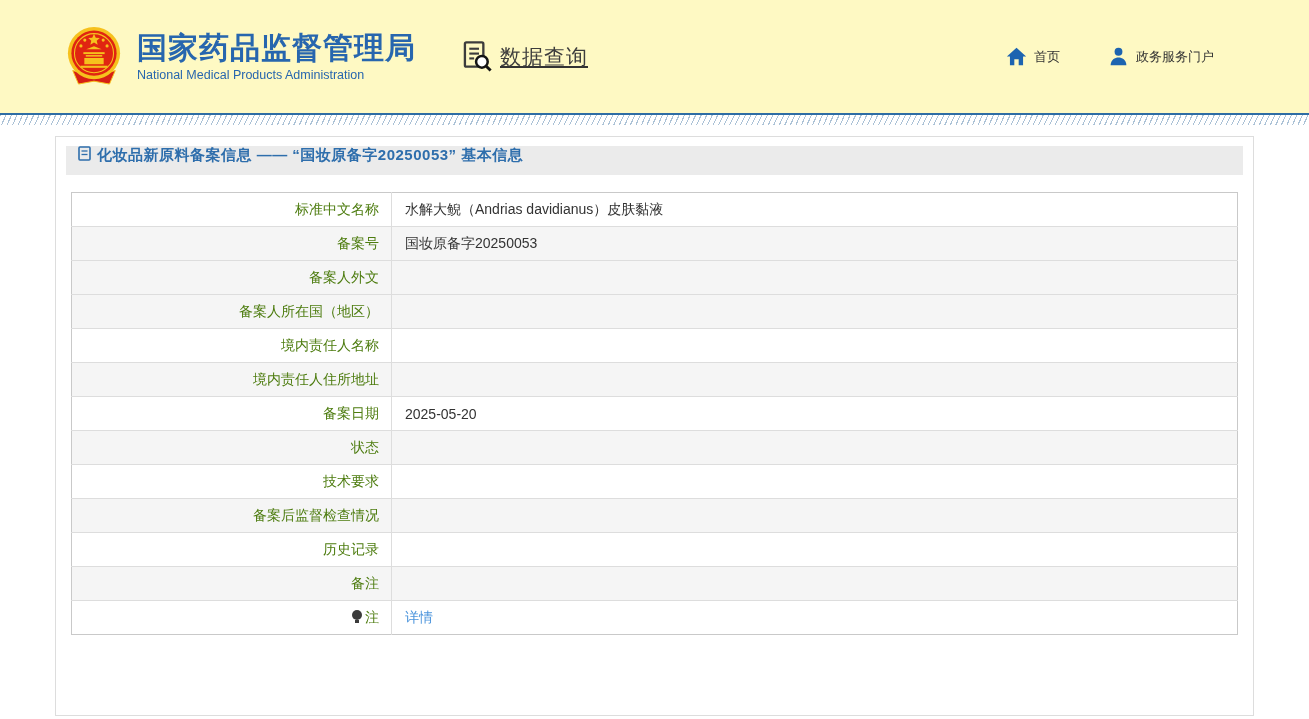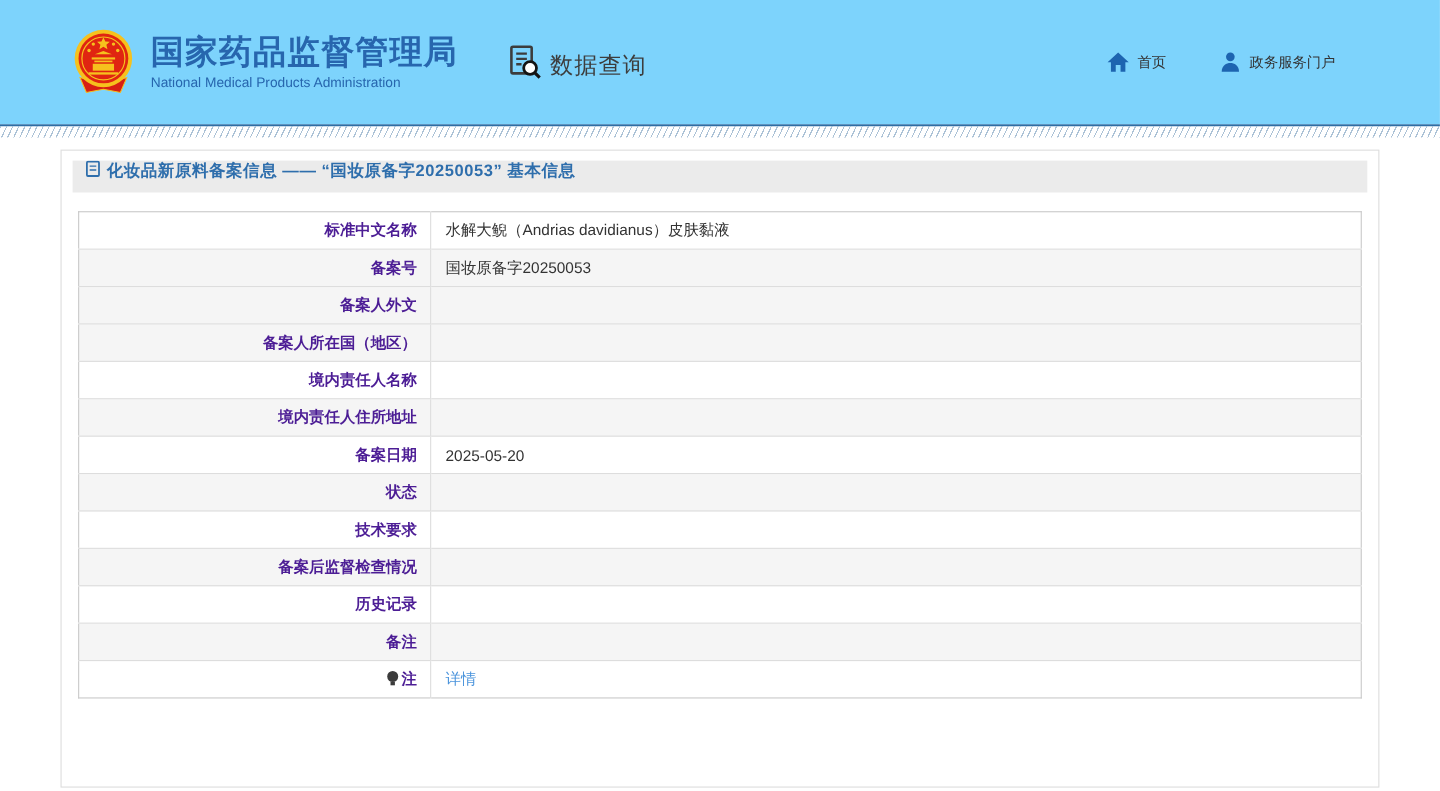--- a/index.html
+++ b/index.html
@@ -1,27 +1,27 @@
 <!DOCTYPE html>
 <html lang="zh"><head>
 <meta charset="utf-8">
 <style>
   * { margin:0; padding:0; box-sizing:border-box; }
   html,body { background:#fff; font-family:"Liberation Sans","DejaVu Sans",sans-serif; color:#333; }
   body { width:1309px; height:719px; overflow:hidden; }
 
   
-  .header { height:113px; display:flex; align-items:center; padding-left:65px; background:#7dd3fc; }
+  .header { height:113px; display:flex; align-items:center; padding-left:65px; background:#fef9c3; }
   .brand { display:flex; align-items:center; cursor:pointer; }
   .emblem { width:58px; height:62px; margin-right:14px; flex:0 0 auto; }
   .brand-text { display:flex; flex-direction:column; }
   .brand-zh { font-size:30px; font-weight:bold; color:#2766ae; letter-spacing:1px; line-height:34px; }
   .brand-en { font-size:12.5px; color:#2766ae; margin-top:3px; }
 
-  .section-entry { display:flex; align-items:flex-end; margin-left:46px; cursor:pointer; }
+  .section-entry { display:flex; align-items:center; margin-left:46px; cursor:pointer;text-decoration:underline; }
   .section-entry svg { width:33px; height:33px; margin-right:5px; }
   .section-label { font-size:21px; color:#3d3d3d; letter-spacing:1px; }
 
   .top-nav { margin-left:auto; margin-right:95px; display:flex; gap:48px; }
   .nav-item { display:flex; align-items:center; gap:7px; cursor:pointer; }
   .nav-item svg { width:21px; height:21px; }
   .nav-label { font-size:13px; color:#333; white-space:nowrap; }
 
   
   .blue-rule { height:2px; background:#2e6da4; }
@@ -35,22 +35,22 @@
   .panel-titlebar { background:#ebebeb; height:29px; display:flex; align-items:flex-start;
                     padding-left:12px; }
   .doc-icon { width:13px; height:15px; margin-right:6px; flex:0 0 auto; }
   .panel-title { font-size:15px; font-weight:bold; color:#2e6eac; letter-spacing:.5px; }
 
   table.info { border-collapse:collapse; width:1167px; margin:17px 6px 0 5px;
                border:1px solid #c9c9c9; table-layout:fixed; }
   table.info tr { height:34px; }
   table.info tr + tr th, table.info tr + tr td { border-top:1px solid #ddd; }
   table.info tr.alt { background:#f5f5f5; }
-  table.info th { width:320px; text-align:right; font-weight:bold; font-size:14px;
-                  color:#4c1d95; padding-right:12px; border-right:1px solid #ddd; }
+  table.info th { width:320px; text-align:right; font-weight:normal; font-size:14px;
+                  color:#4d7c0f; padding-right:12px; border-right:1px solid #ddd; }
   table.info td { font-size:14px; color:#333; padding-left:13px; }
   table.info a { color:#4b94dc; text-decoration:none; font-size:14px; }
 
   .bulb { display:inline-block; position:relative; width:10px; height:13px; margin-right:3px;
           vertical-align:-1px; }
   .bulb::before { content:""; position:absolute; left:0; top:0; width:10px; height:10px;
                   border-radius:50%; background:#3b3b3b; }
   .bulb::after { content:""; position:absolute; left:3px; bottom:0; width:4px; height:3px;
                  background:#3b3b3b; }
 </style>

